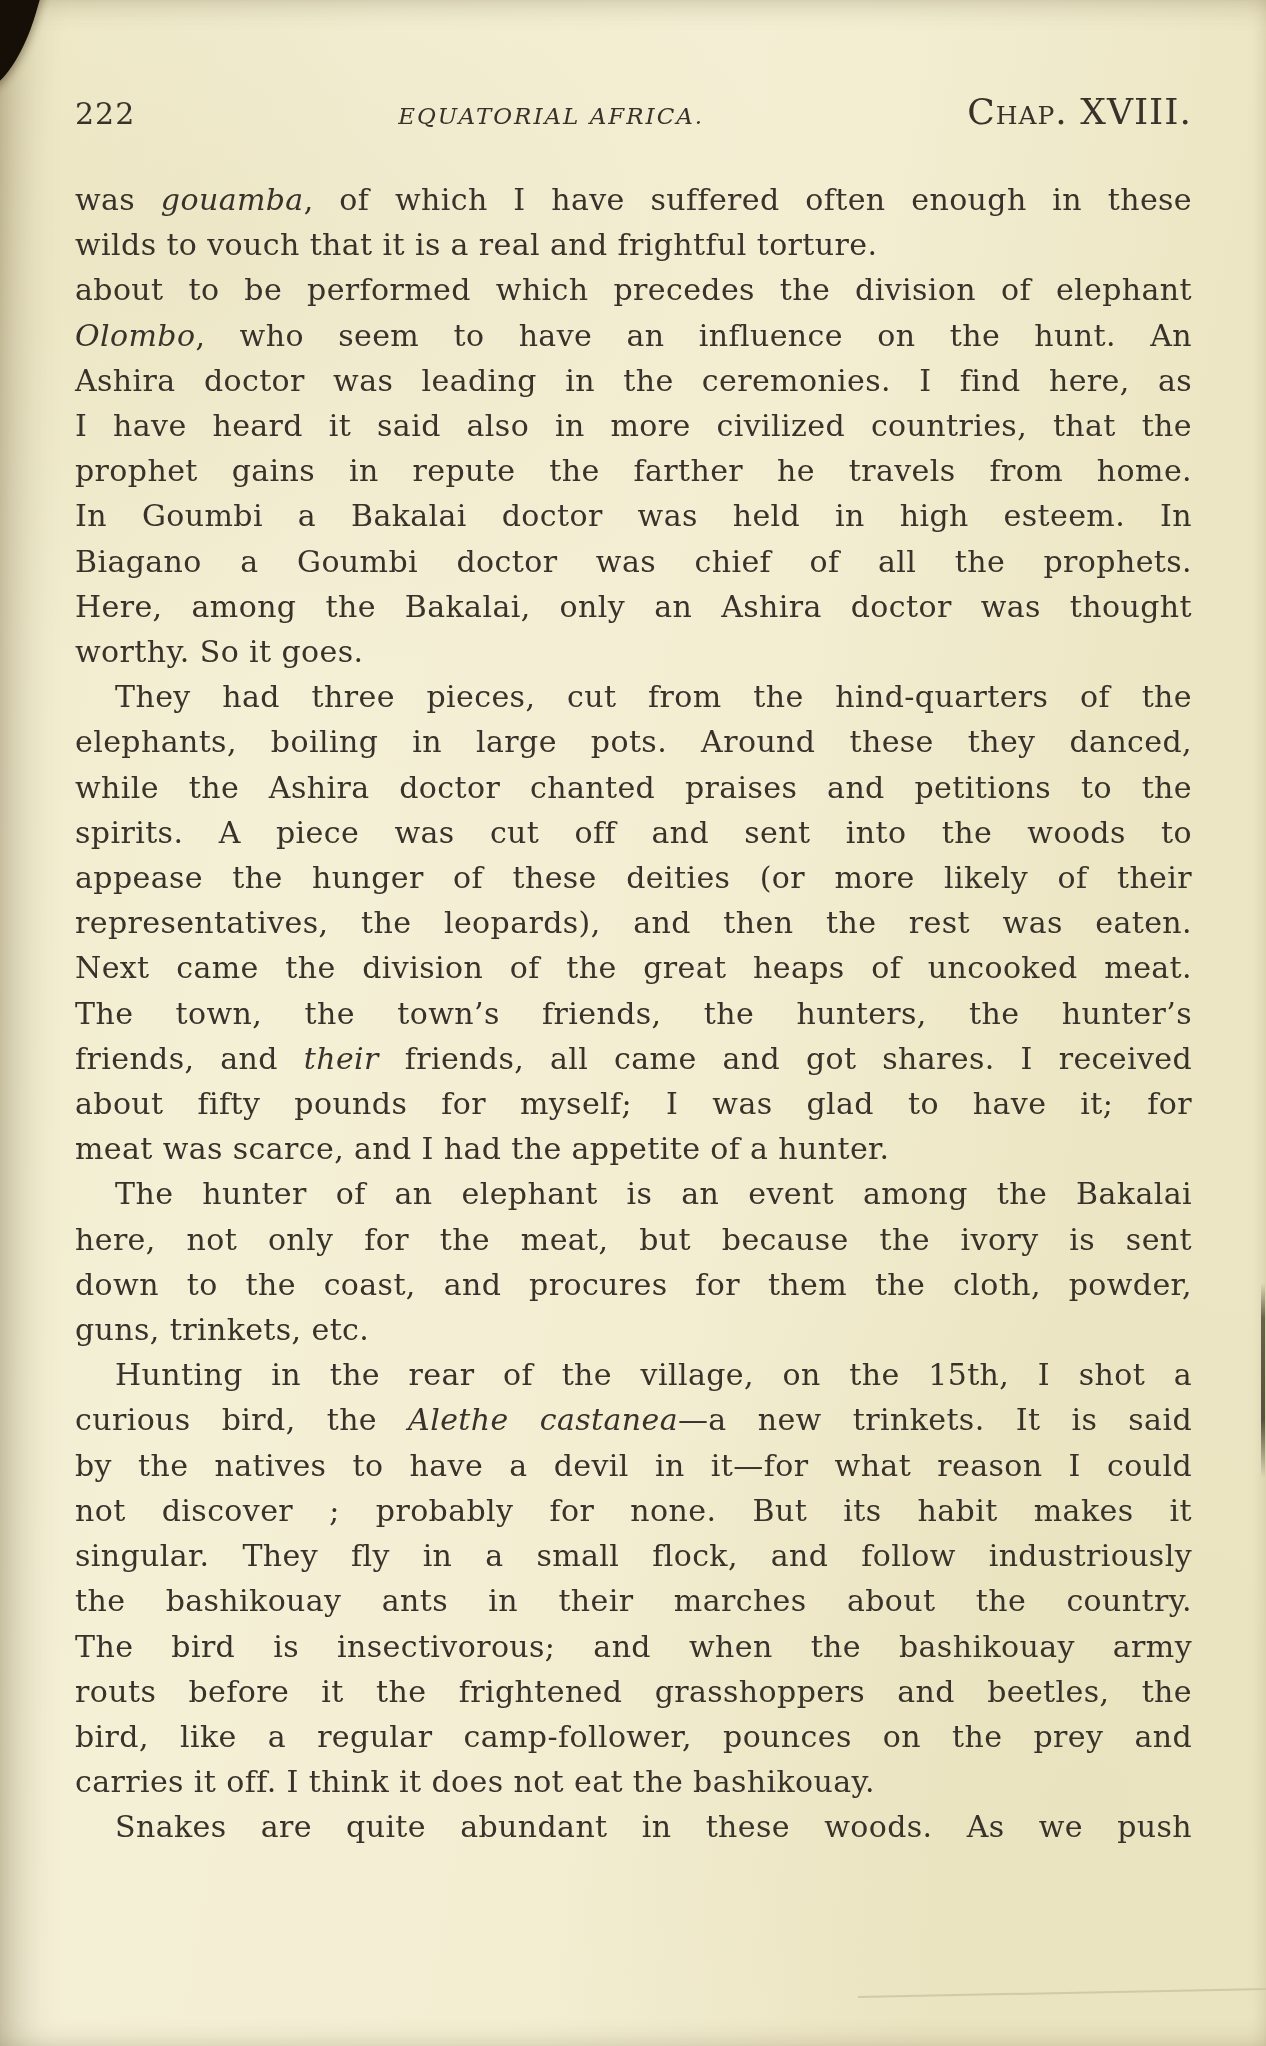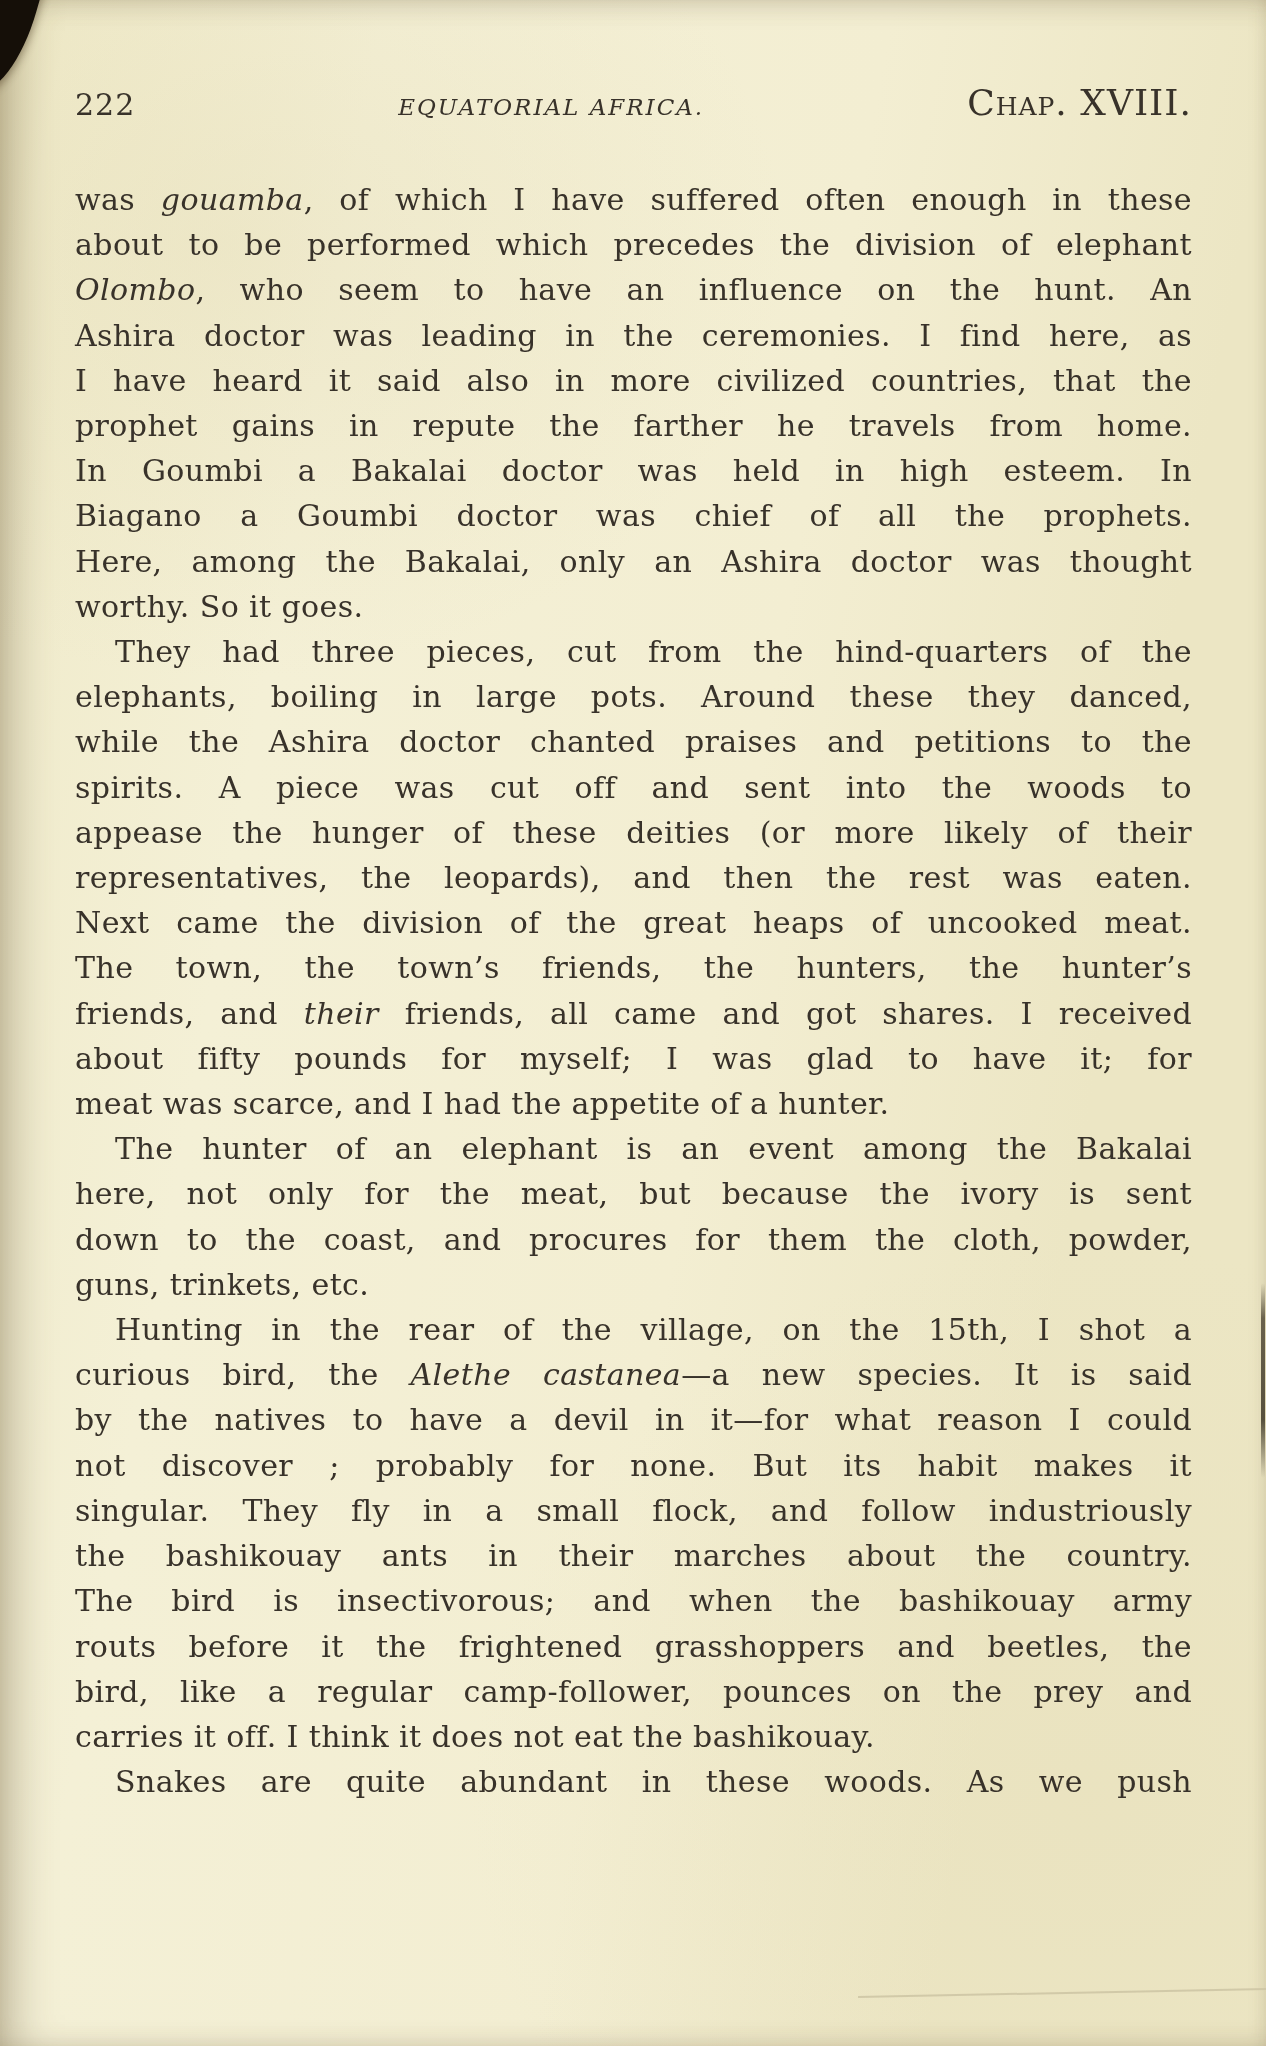--- a/index.html
+++ b/index.html
@@ -40,21 +40,21 @@
   .scratch {
     position: absolute; left: 858px; top: 1992px;
     width: 408px; height: 2px;
     background: #ccc4a3;
     transform: rotate(-1.1deg);
     opacity: 0.85;
   }
 
   .header {
     position: absolute;
-    top: 82px; left: 75px; right: 74px;
+    top: 91px; left: 75px; right: 74px;
     display: flex;
     justify-content: space-between;
     align-items: baseline;
   }
   .page-num { font-size: 30px; letter-spacing: 1px; }
   .running-title { font-style: italic; font-size: 23px; letter-spacing: 2px; }
   .chapter { font-size: 36px; font-variant: small-caps; letter-spacing: 1px; }
 
   .body-text {
     position: absolute;
@@ -78,20 +78,21 @@
   <div class="scratch"></div>
 
   <div class="header">
     <span class="page-num">222</span>
     <span class="running-title">EQUATORIAL AFRICA.</span>
     <span class="chapter">Chap. XVIII.</span>
   </div>
 
   <div class="body-text" id="body-lines">
       <div class="line just"><span>was </span><span class="it">gouamba</span><span>, of which I have suffered often enough in these</span></div>
+      <div class="line"><span>wilds to vouch that it is a real and frightful torture.</span></div>
       <div class="line just"><span>about to be performed which precedes the division of elephant</span></div>
       <div class="line just"><span class="it">Olombo</span><span>, who seem to have an influence on the hunt. An</span></div>
       <div class="line just"><span>Ashira doctor was leading in the ceremonies. I find here, as</span></div>
       <div class="line just"><span>I have heard it said also in more civilized countries, that the</span></div>
       <div class="line just"><span>prophet gains in repute the farther he travels from home.</span></div>
       <div class="line just"><span>In Goumbi a Bakalai doctor was held in high esteem. In</span></div>
       <div class="line just"><span>Biagano a Goumbi doctor was chief of all the prophets.</span></div>
       <div class="line just"><span>Here, among the Bakalai, only an Ashira doctor was thought</span></div>
       <div class="line"><span>worthy. So it goes.</span></div>
       <div class="line just ind"><span>They had three pieces, cut from the hind-quarters of the</span></div>
@@ -103,21 +104,21 @@
       <div class="line just"><span>Next came the division of the great heaps of uncooked meat.</span></div>
       <div class="line just"><span>The town, the town’s friends, the hunters, the hunter’s</span></div>
       <div class="line just"><span>friends, and </span><span class="it">their</span><span> friends, all came and got shares. I received</span></div>
       <div class="line just"><span>about fifty pounds for myself; I was glad to have it; for</span></div>
       <div class="line"><span>meat was scarce, and I had the appetite of a hunter.</span></div>
       <div class="line just ind"><span>The hunter of an elephant is an event among the Bakalai</span></div>
       <div class="line just"><span>here, not only for the meat, but because the ivory is sent</span></div>
       <div class="line just"><span>down to the coast, and procures for them the cloth, powder,</span></div>
       <div class="line"><span>guns, trinkets, etc.</span></div>
       <div class="line just ind"><span>Hunting in the rear of the village, on the 15th, I shot a</span></div>
-      <div class="line just"><span>curious bird, the </span><span class="it">Alethe castanea</span><span>—a new species. It is said</span></div>
+      <div class="line just"><span>curious bird, the </span><span class="it">Alethe castanea</span><span>—a new trinkets. It is said</span></div>
       <div class="line just"><span>by the natives to have a devil in it—for what reason I could</span></div>
       <div class="line just"><span>not discover ; probably for none. But its habit makes it</span></div>
       <div class="line just"><span>singular. They fly in a small flock, and follow industriously</span></div>
       <div class="line just"><span>the bashikouay ants in their marches about the country.</span></div>
       <div class="line just"><span>The bird is insectivorous; and when the bashikouay army</span></div>
       <div class="line just"><span>routs before it the frightened grasshoppers and beetles, the</span></div>
       <div class="line just"><span>bird, like a regular camp-follower, pounces on the prey and</span></div>
       <div class="line"><span>carries it off. I think it does not eat the bashikouay.</span></div>
       <div class="line just ind"><span>Snakes are quite abundant in these woods. As we push</span></div>
     </div>

